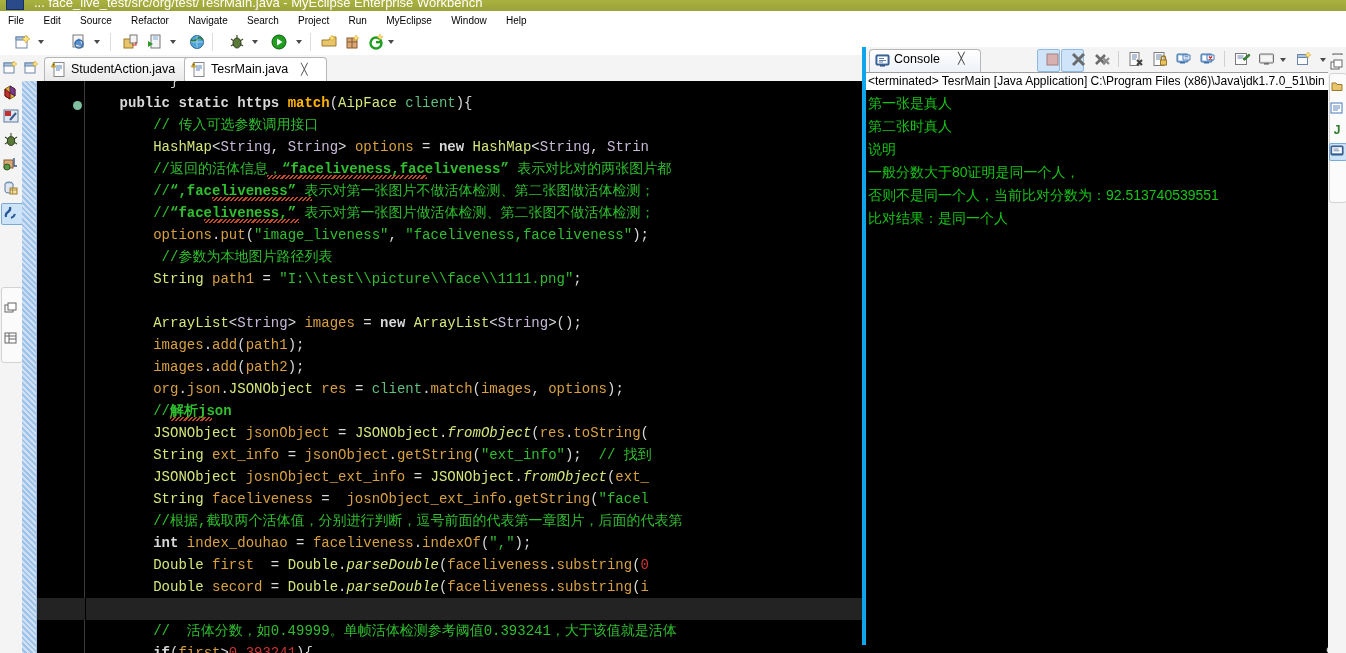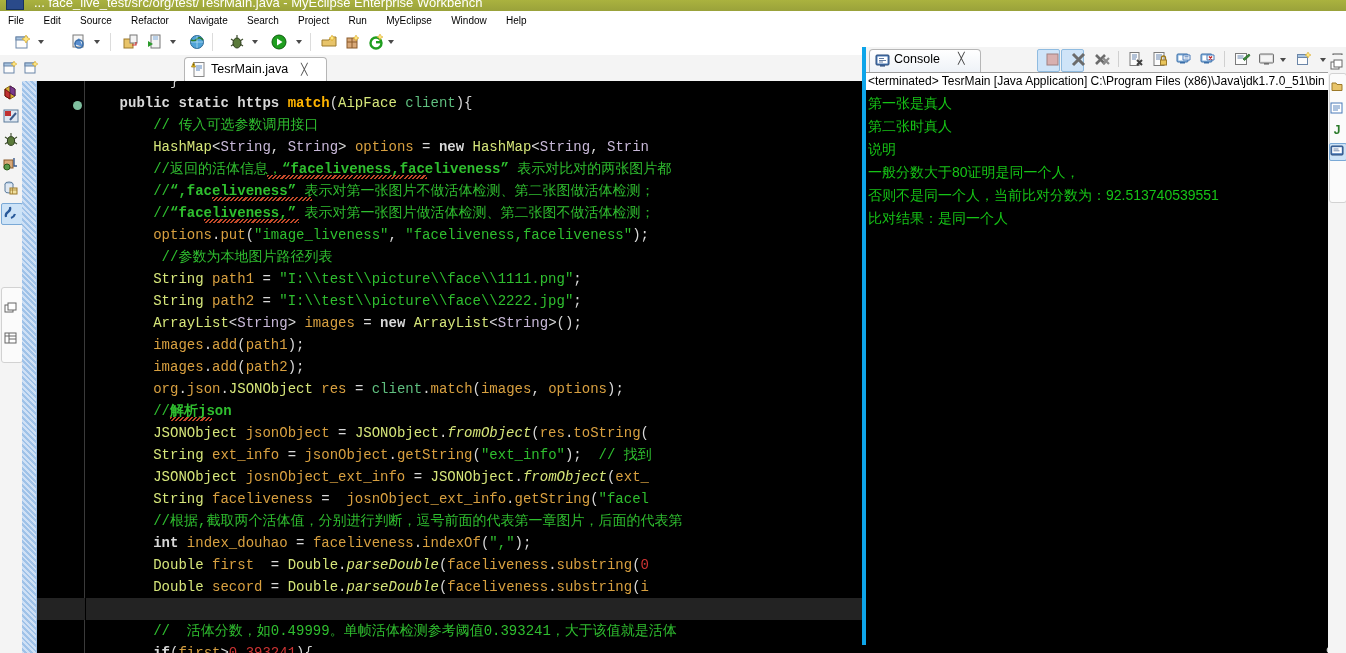--- a/index.html
+++ b/index.html
@@ -357,20 +357,31 @@
 
 <div id="tabstrip">
   <div id="tabnewico">
     <svg width="16" height="16" viewBox="0 0 16 16">
       <rect x="1" y="3" width="10" height="10" fill="#fcfcfc" stroke="#6b86a8"></rect>
       <rect x="1" y="3" width="10" height="3" fill="#a8c4e0" stroke="#6b86a8"></rect>
       <path d="M11 1 l1 2 2 1 -2 1 -1 2 -1 -2 -2 -1 2 -1z" fill="#ffe680" stroke="#d4a017" stroke-width="0.5"></path>
     </svg>
   </div>
 
+  <div class="etab" style="left:22px;width:146px">
+    <span class="ficon">
+      <svg width="14" height="15" viewBox="0 0 14 15">
+        <rect x="3" y="0.5" width="10" height="14" fill="#fcfcfc" stroke="#888"></rect>
+        <path d="M5 4 h6 M5 6 h6 M5 8 h4" stroke="#4a7ab8" stroke-width="0.9"></path>
+        <path d="M0.5 5 l4 0 -2 -4.5z" fill="#f0c020" stroke="#9a7a10" stroke-width="0.7"></path>
+        <path d="M2.5 2 v1.6" stroke="#5a4a00" stroke-width="0.8"></path>
+      </svg>
+    </span>
+    <span class="tlabel">StudentAction.java</span>
+  </div>
 
   <div class="etab active" style="left:162px;width:141px">
     <span class="ficon">
       <svg width="14" height="15" viewBox="0 0 14 15">
         <rect x="3" y="0.5" width="10" height="14" fill="#fcfcfc" stroke="#888"></rect>
         <path d="M5 4 h6 M5 6 h6 M5 8 h4" stroke="#4a7ab8" stroke-width="0.9"></path>
         <path d="M0.5 5 l4 0 -2 -4.5z" fill="#f0c020" stroke="#9a7a10" stroke-width="0.7"></path>
         <path d="M2.5 2 v1.6" stroke="#5a4a00" stroke-width="0.8"></path>
       </svg>
     </span>
@@ -436,21 +447,20 @@
 
     <div class="cl" style="top:121px"><span class="cm">        //</span><span class="cmb">“faceliveness,”</span><span class="cm"> 表示对第一张图片做活体检测、第二张图不做活体检测；</span></div>
     <div class="squig" style="left:118px;top:138px;width:95px"></div>
 
     <div class="cl" style="top:143px"><span class="id">        options</span><span class="pl">.</span><span class="id">put</span><span class="pl">(</span><span class="st">"image_liveness"</span><span class="pl">, </span><span class="st">"faceliveness,faceliveness"</span><span class="pl">);</span></div>
 
     <div class="cl" style="top:165px"><span class="cm">         //参数为本地图片路径列表</span></div>
 
     <div class="cl" style="top:187px"><span class="ty">        String</span><span class="pl"> </span><span class="id">path1</span><span class="pl"> = </span><span class="st">"I:\\test\\picture\\face\\1111.png"</span><span class="pl">;</span></div>
 
-    <div class="cl" style="top:209px"><span class="ty">        String</span><span class="pl"> </span><span class="id">path2</span><span class="pl"> = </span><span class="st">"I:\\test\\picture\\face\\2222.jpg"</span><span class="pl">;</span></div>
 
     <div class="cl" style="top:231px"><span class="ty">        ArrayList</span><span class="pl">&lt;</span><span class="gen">String</span><span class="pl">&gt; </span><span class="id">images</span><span class="pl"> = </span><span class="kw">new </span><span class="ty">ArrayList</span><span class="pl">&lt;</span><span class="gen">String</span><span class="pl">&gt;();</span></div>
 
     <div class="cl" style="top:253px"><span class="id">        images</span><span class="pl">.</span><span class="id">add</span><span class="pl">(</span><span class="id">path1</span><span class="pl">);</span></div>
 
     <div class="cl" style="top:275px"><span class="id">        images</span><span class="pl">.</span><span class="id">add</span><span class="pl">(</span><span class="id">path2</span><span class="pl">);</span></div>
 
     <div class="cl" style="top:297px"><span class="id">        org</span><span class="pl">.</span><span class="id">json</span><span class="pl">.</span><span class="ty">JSONObject</span><span class="pl"> </span><span class="id">res</span><span class="pl"> = </span><span class="cln">client</span><span class="pl">.</span><span class="id">match</span><span class="pl">(</span><span class="id">images</span><span class="pl">, </span><span class="id">options</span><span class="pl">);</span></div>
 
     <div class="cl" style="top:319px"><span class="cm">        //</span><span class="cmb">解析json</span></div>

